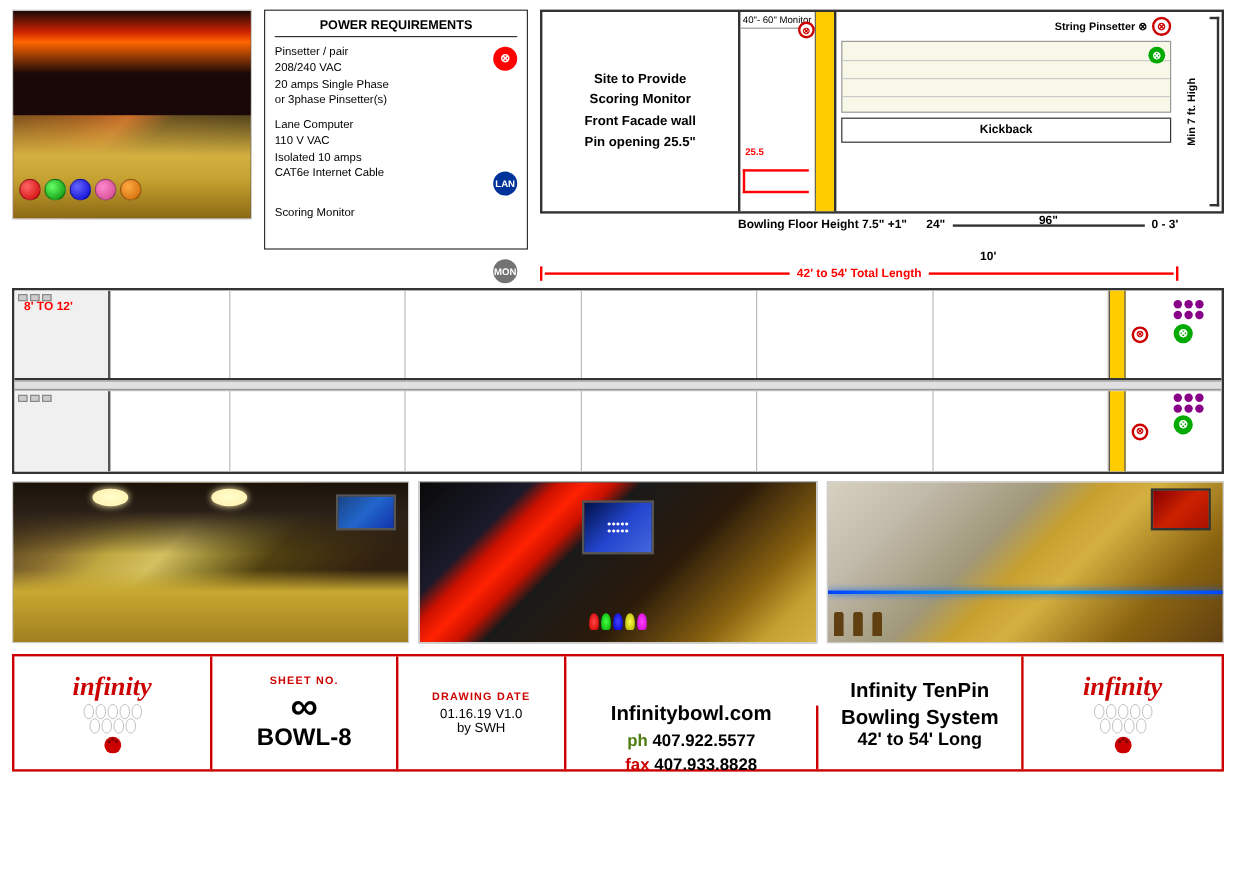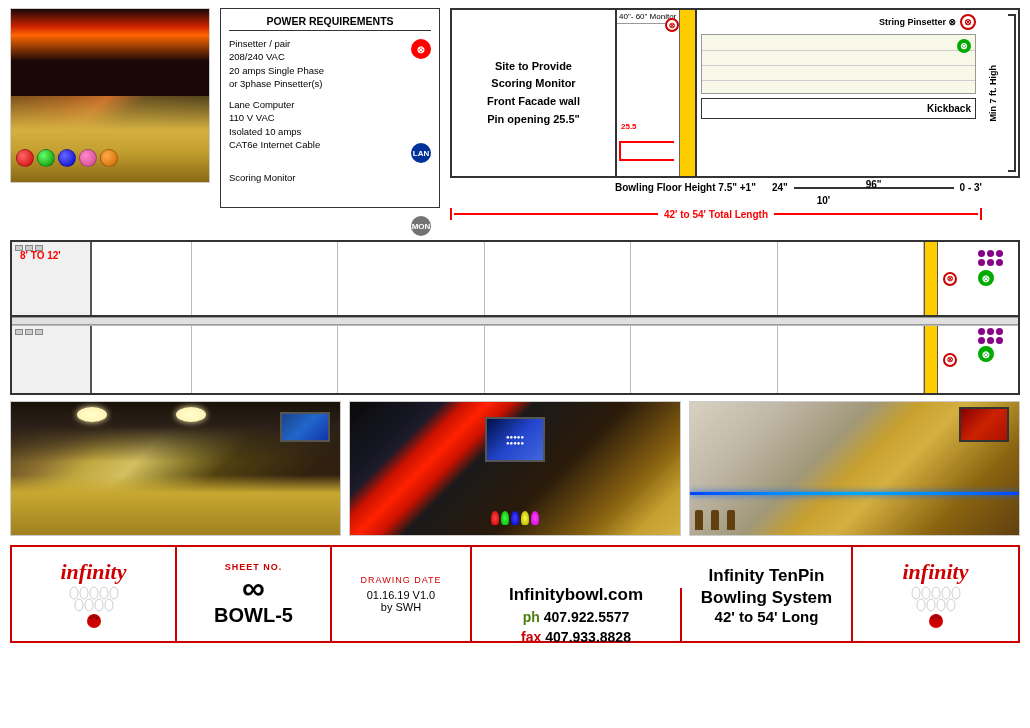--- a/index.html
+++ b/index.html
@@ -199,21 +199,21 @@
 
           <div style="border:1px solid #999; height:60px; margin-bottom:4px; background:#f8f8e8; position:relative;">
 
             <div style="position:absolute; top:15px; left:0; right:0; height:1px; background:#ccc;"></div>
             <div style="position:absolute; top:30px; left:0; right:0; height:1px; background:#ccc;"></div>
             <div style="position:absolute; top:45px; left:0; right:0; height:1px; background:#ccc;"></div>
 
             <div style="position:absolute; right:4px; top:4px; width:14px; height:14px; border-radius:50%; background:#00aa00; display:flex; align-items:center; justify-content:center; color:white; font-size:9px; font-weight:bold;">⊗</div>
           </div>
 
-          <div style="border:1.5px solid #333; padding:4px; text-align:right; font-size:10px; font-weight:bold;">
+          <div style="border:1.5px solid #333; padding:4px; text-align:center; font-size:10px; font-weight:bold;">
             <span>Kickback</span>
           </div>
         </div>
 
         <div style="width:38px; position:relative; display:flex; align-items:center; justify-content:center;">
           <div style="position:absolute; right:2px; top:4px; bottom:4px; border-right:2px solid #333; border-top:2px solid #333; border-bottom:2px solid #333; width:8px;"></div>
           <div style="writing-mode:vertical-rl; transform:rotate(180deg); font-size:9px; font-weight:bold; white-space:nowrap; margin-right:12px;">Min 7 ft. High</div>
         </div>
       </div>
 
@@ -222,21 +222,21 @@
         <div style="flex:1; display:flex; align-items:center; gap:6px;">
           <span style="font-size:10px; font-weight:bold;">Bowling Floor Height 7.5" +1"</span>
           <span style="font-size:10px; font-weight:bold; margin-left:10px;">24"</span>
           <div style="flex:1; height:2px; background:#333; position:relative;">
             <span style="position:absolute; top:-8px; left:50%; transform:translateX(-50%); font-size:10px; font-weight:bold;">96"</span>
           </div>
           <span style="font-size:10px; font-weight:bold;">0 - 3'</span>
         </div>
       </div>
 
-      <div style="display:flex; margin-top:2px; padding-right:38px;text-align:right;">
+      <div style="display:flex; margin-top:16px; padding-right:38px;text-align:right;">
         <div style="width:165px;"></div>
         <div style="flex:1; display:flex; justify-content:center;">
           <span style="font-size:10px; font-weight:bold; margin-left:50px;">10'</span>
         </div>
       </div>
 
       <div style="display:flex; align-items:center; margin-top:2px; padding-right:38px;">
         <div style="width:2px; height:12px; background:red; margin-right:2px;"></div>
         <div style="height:2px; background:red; flex:1;"></div>
         <span style="font-size:10px; font-weight:bold; color:red; padding:0 6px;">42' to 54' Total Length</span>
@@ -403,25 +403,25 @@
         <circle cx="35" cy="38" r="7" fill="#cc0000"></circle>
         <circle cx="32" cy="35" r="1.5" fill="#880000"></circle>
         <circle cx="35" cy="33" r="1.5" fill="#880000"></circle>
         <circle cx="38" cy="35" r="1.5" fill="#880000"></circle>
       </svg>
     </div>
 
     <div style="width:155px; border-right:2px solid #cc0000; display:flex; flex-direction:column; align-items:center; justify-content:center; padding:4px;">
       <div style="font-size:9px; font-weight:bold; color:#cc0000; text-transform:uppercase; letter-spacing:1px;">SHEET NO.</div>
       <div style="font-size:32px; font-weight:bold; line-height:1;">∞</div>
-      <div style="font-size:20px; font-weight:bold;">BOWL-5</div>
+      <div style="font-size:20px; font-weight:bold;">BOWL-8</div>
     </div>
 
     <div style="width:140px; border-right:2px solid #cc0000; display:flex; flex-direction:column; align-items:center; justify-content:center; padding:4px;">
-      <div style="font-size:9px; font-weight:normal; color:#cc0000; text-transform:uppercase; letter-spacing:1px;">DRAWING DATE</div>
+      <div style="font-size:9px; font-weight:bold; color:#cc0000; text-transform:uppercase; letter-spacing:1px;">DRAWING DATE</div>
       <div style="font-size:11px; text-align:center; margin-top:4px;">01.16.19 V1.0</div>
       <div style="font-size:11px; text-align:center;">by SWH</div>
     </div>
 
     <div style="width:210px; border-right:2px solid #cc0000; display:flex; flex-direction:column; align-items:center; justify-content:center; padding:6px; gap:4px;margin-top:41px;">
       <div style="font-size:17px; font-weight:bold;">Infinitybowl.com</div>
       <div style="display:flex; align-items:baseline; gap:4px;">
         <span style="font-size:14px; font-weight:bold; color:#4d7c0f;">ph</span>
         <span style="font-size:14px; font-weight:bold;">407.922.5577</span>
       </div>

